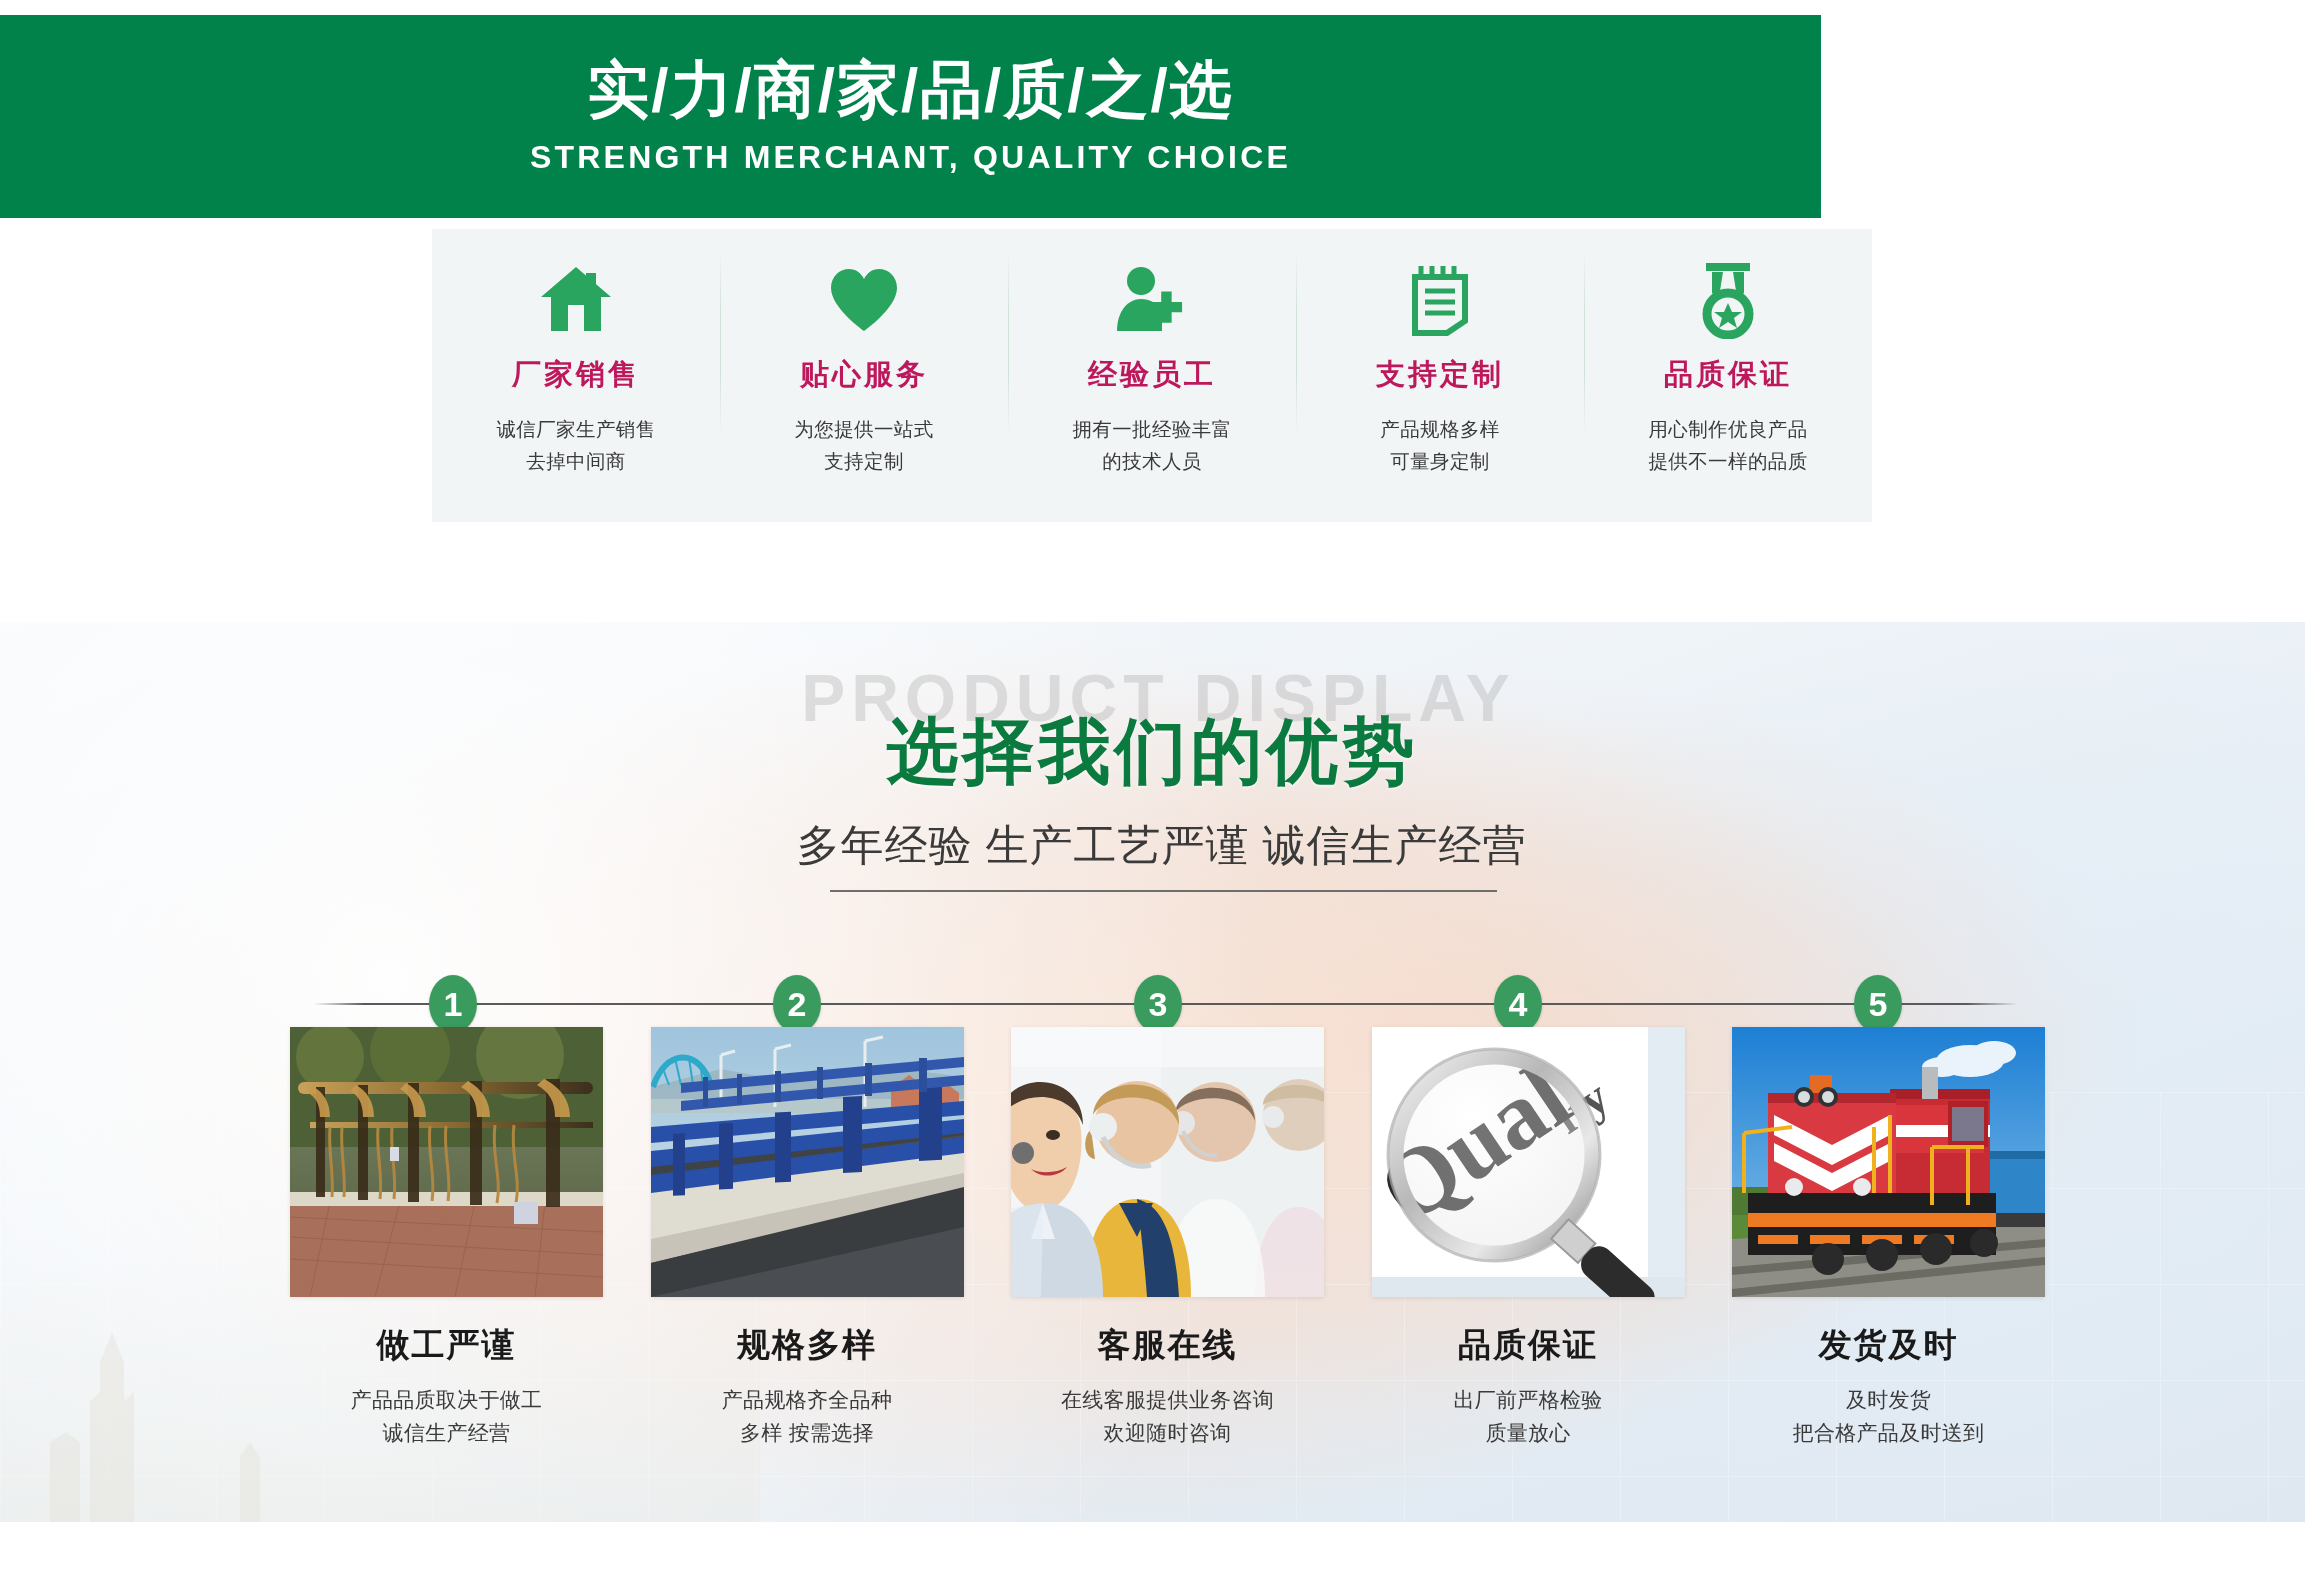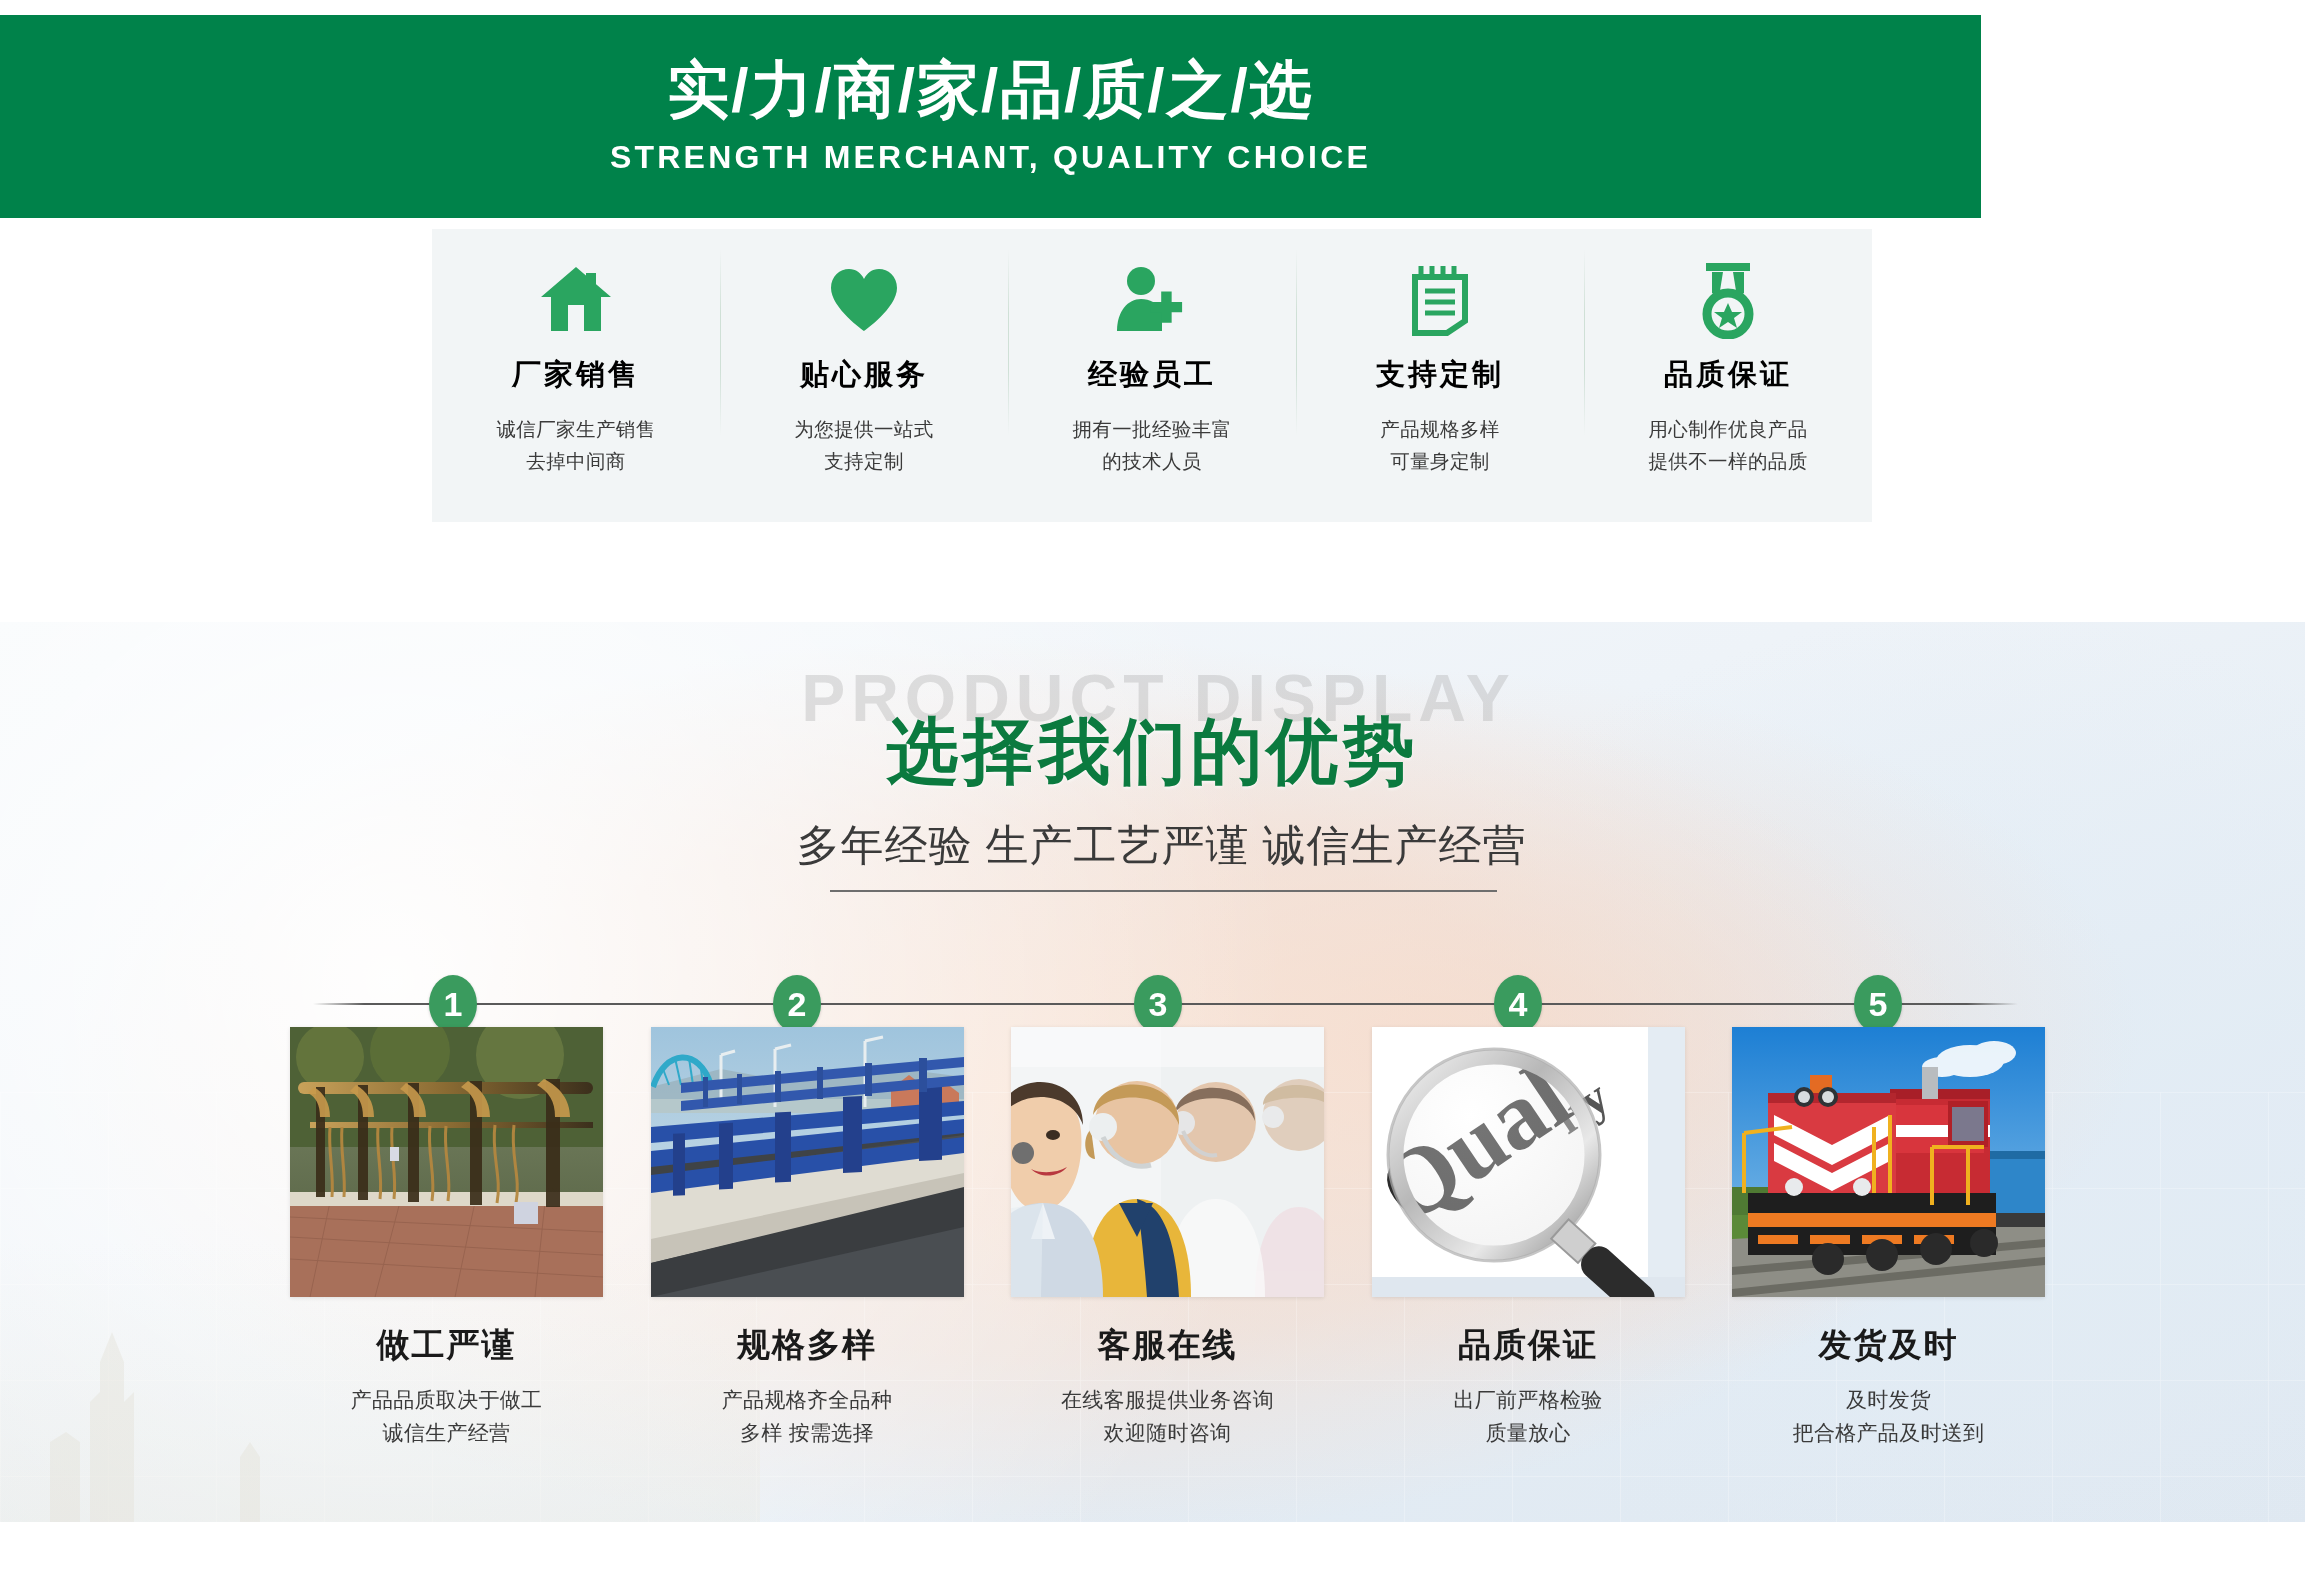--- a/index.html
+++ b/index.html
@@ -13,21 +13,21 @@
     font-family: "Liberation Sans", "DejaVu Sans", sans-serif;
     overflow: hidden;
     position: relative;
   }
 
   
   .banner {
     position: absolute;
     left: 0;
     top: 15px;
-    width: 1981px;
+    width: 1821px;
     height: 203px;
     background: #00824a;
     display: flex;
     flex-direction: column;
     align-items: center;
     justify-content: center;
     overflow: hidden;
   }
   .banner-title {
     color: #ffffff;
@@ -85,21 +85,21 @@
   }
   .feature-icon {
     height: 78px;
     display: flex;
     align-items: center;
     justify-content: center;
     margin-bottom: 16px;
   }
   .feature-icon svg { display: block; }
   .feature-title {
-    color: #000000;
+    color: #be185d;
     font-size: 29px;
     font-weight: bold;
     letter-spacing: 3px;
     margin-bottom: 19px;
     white-space: nowrap;
   }
   .feature-desc {
     color: #3b3b3b;
     font-size: 19.5px;
     line-height: 1.62;

